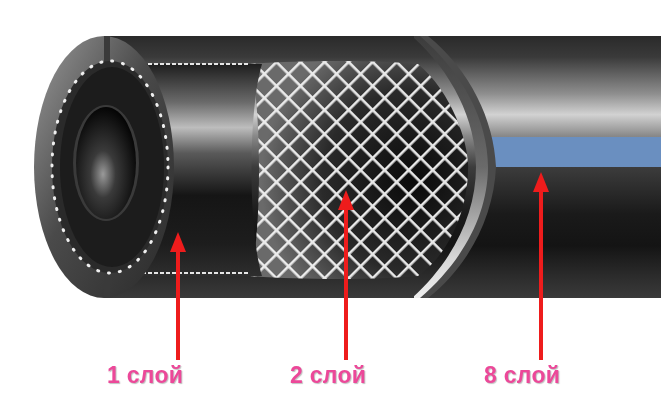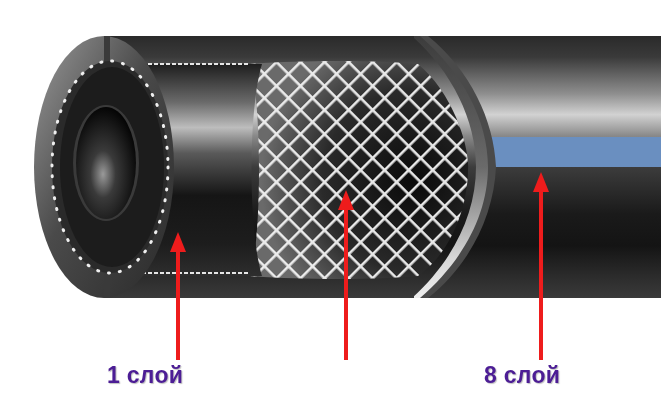--- a/index.html
+++ b/index.html
@@ -1,19 +1,19 @@
 <!DOCTYPE html>
 <html><head>
 <meta charset="utf-8">
 <style>
   html, body { margin:0; padding:0; background:#ffffff; }
   body { width:661px; height:400px; position:relative; overflow:hidden; font-family:"Liberation Sans", sans-serif; }
   #stage { position:absolute; left:0; top:0; width:661px; height:400px; }
   .label {
-    position:absolute; top:362px; font-weight:bold; font-size:23px; color:#4c1d95;
+    position:absolute; top:362px; font-weight:bold; font-size:23px; color:#ec4899;
     white-space:nowrap; letter-spacing:0.3px;
     text-shadow: 1px 1px 1px rgba(0,0,0,0.25);
     font-family:"Liberation Sans", sans-serif;
   }
 </style>
 </head>
 <body>
 
 <div id="stage">
   <svg width="661" height="400" viewBox="0 0 661 400" xmlns="http://www.w3.org/2000/svg">
@@ -112,14 +112,15 @@
       <line x1="346" y1="360" x2="346" y2="206" stroke="#ee1c1c" stroke-width="4"></line>
       <polygon points="346,190 338,210 354,210" fill="#ee1c1c"></polygon>
     </g>
     <g>
       <line x1="541" y1="360" x2="541" y2="188" stroke="#ee1c1c" stroke-width="4"></line>
       <polygon points="541,172 533,192 549,192" fill="#ee1c1c"></polygon>
     </g>
   </svg>
 
   <div class="label" style="left:107px;">1 слой</div>
+  <div class="label" style="left:290px;">2 слой</div>
   <div class="label" style="left:484px;">8 слой</div>
 </div>
 
 </body></html>

